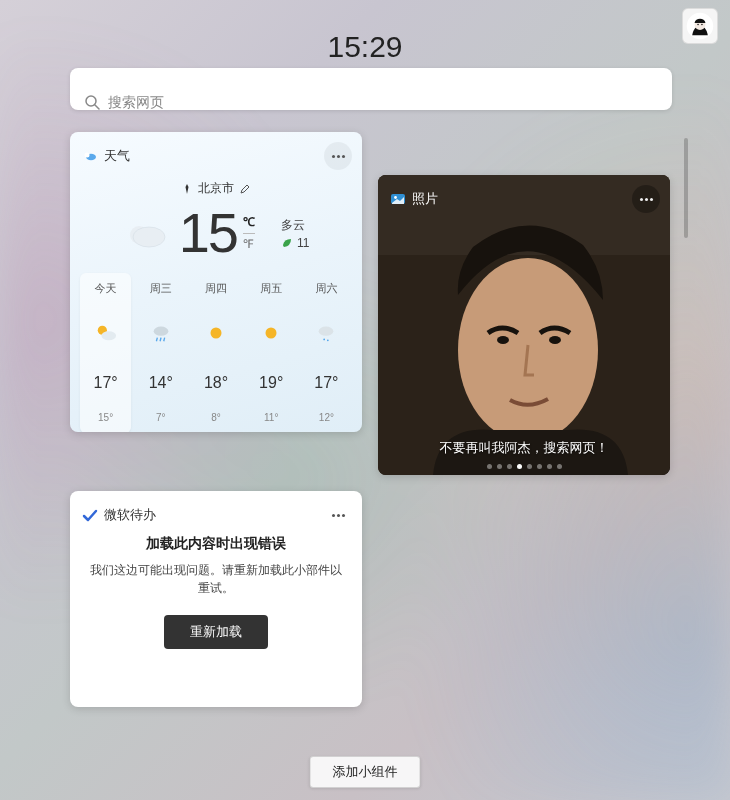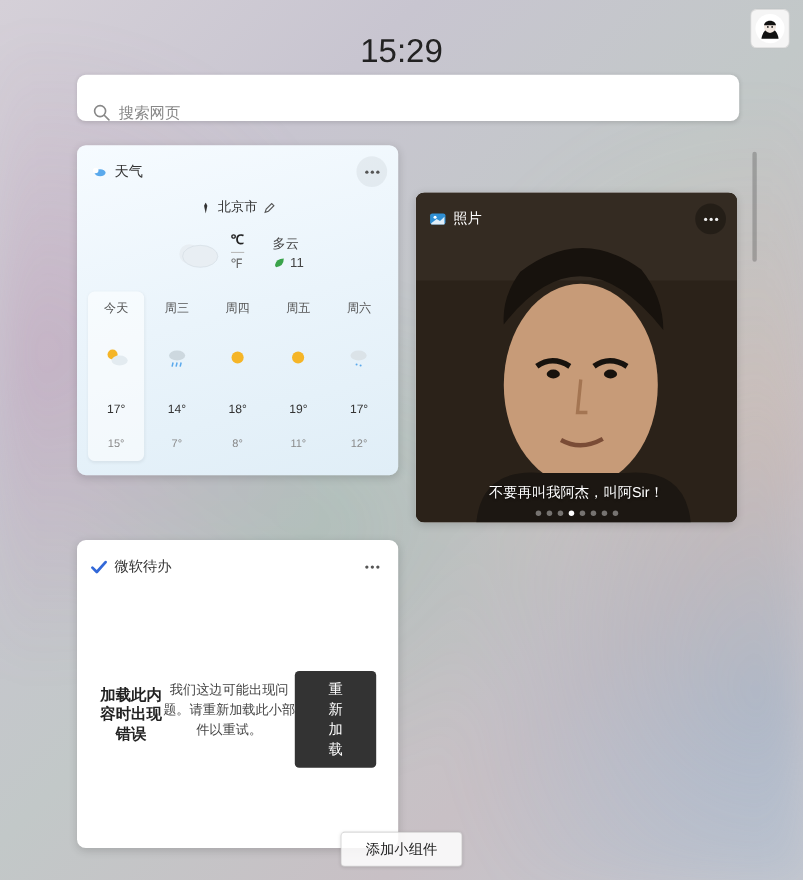--- a/index.html
+++ b/index.html
@@ -101,21 +101,21 @@
     display: flex; gap: 4px; padding: 0 10px;
   }
   .fday {
     flex: 1; border-radius: 6px; padding: 8px 2px 10px;
     text-align: center; font-size: 11px; color: #444;
     display: flex; flex-direction: column; align-items: center; gap: 20px;
   }
   .fday.today { background: rgba(255,255,255,0.55); box-shadow: 0 1px 3px rgba(0,0,0,0.06); }
   .fday .flabel { font-size: 11px; color: #555; margin-bottom: 2px; }
   .fday .ficon { width: 22px; height: 22px; margin: 4px 0; }
-  .fday .ftemphi { font-size: 11px; color: #333; margin-top: 6px;}
+  .fday .ftemphi { font-size: 16px; color: #333; margin-top: 6px;}
   .fday .ftemplo { font-size: 10px; color: #888; }
   .weather-link {
     text-align: center; font-size: 13px; color: #1a63c2;
     padding: 12px 0; cursor: pointer;
   }
 
   
   .photo-card { width: 292px; height: 300px; margin-top: 43px; }
   .photo-card .card-header {
     position: absolute; top: 0; left: 0; right: 0; z-index: 2;
@@ -137,23 +137,23 @@
   .photo-dots {
     position: absolute; bottom: 6px; left: 0; right: 0;
     display: flex; justify-content: center; gap: 5px;
   }
   .photo-dots span {
     width: 5px; height: 5px; border-radius: 50%; background: rgba(255,255,255,0.4);
   }
   .photo-dots span.active { background: #fff; }
 
   
-  .todo-card { width: 292px; height: 280px; }
+  .todo-card { width: 292px; height: 216px; }
   .todo-body {
-    display: flex; align-items: center; 
+    display: flex; flex-direction: column; align-items: center; 
     height: calc(100% - 42px); padding: 0 20px; text-align: center;
   }
   .todo-err-title { font-size: 14px; font-weight: 600; color: #222; margin-bottom: 8px; }
   .todo-err-msg { font-size: 12px; color: #444; line-height: 1.5; margin-bottom: 18px; }
   .todo-reload {
     background: #333; color: #fff; border: none; border-radius: 4px;
     padding: 8px 26px; font-size: 13px; cursor: pointer;
   }
 
   .add-widget {
@@ -224,20 +224,21 @@
       <svg width="10" height="10" viewBox="0 0 10 10">
         <path d="M1 9 L2 6 L7 1 L9 3 L4 8 Z" fill="none" stroke="#555" stroke-width="1"></path>
       </svg>
     </div>
     <div class="weather-now">
       <svg class="weather-now-icon" viewBox="0 0 48 48">
         <ellipse cx="26" cy="28" rx="16" ry="10" fill="#e8eef3"></ellipse>
         <circle cx="16" cy="26" r="9" fill="#e8eef3"></circle>
         <ellipse cx="26" cy="28" rx="16" ry="10" fill="none" stroke="#cfd9e0" stroke-width="0.5"></ellipse>
       </svg>
+      <span class="temp-big">15</span>
       <div class="temp-units">
         <span class="temp-unit active">℃</span>
         <span class="temp-unit" style="border-top:1px solid #bbb;padding-top:2px;">℉</span>
       </div>
       <div class="weather-cond">
         <span>多云</span>
         <div class="aqi-row">
           <svg class="aqi-icon" viewBox="0 0 12 12">
             <path d="M2 8 Q3 2 10 2 Q10 9 3 10 Q2 9 2 8" fill="#3aa34a"></path>
           </svg>
@@ -322,21 +323,21 @@
         <path d="M80 120 Q150 30 225 125 Q225 95 205 70 Q150 30 95 72 Q78 95 80 120" fill="#17120d"></path>
         <path d="M110 158 Q124 148 140 158" stroke="#17120d" stroke-width="5" fill="none"></path>
         <path d="M162 158 Q176 148 192 158" stroke="#17120d" stroke-width="5" fill="none"></path>
         <ellipse cx="125" cy="165" rx="6" ry="4" fill="#17120d"></ellipse>
         <ellipse cx="177" cy="165" rx="6" ry="4" fill="#17120d"></ellipse>
         <path d="M150 170 L147 200 L156 200" stroke="#a47552" stroke-width="3" fill="none"></path>
         <path d="M132 225 Q150 235 170 224" stroke="#7a4c36" stroke-width="4" fill="none"></path>
         <path d="M55 300 Q60 250 115 255 L190 255 Q245 250 250 300 Z" fill="#1c1712"></path>
       </svg>
     </div>
-    <div class="photo-caption">不要再叫我阿杰，叫阿Sir！</div>
+    <div class="photo-caption">不要再叫我阿杰，搜索网页！</div>
     <div class="photo-dots" id="photo-dots">
         <span></span>
         <span></span>
         <span></span>
         <span class="active"></span>
         <span></span>
         <span></span>
         <span></span>
         <span></span>
       </div>

